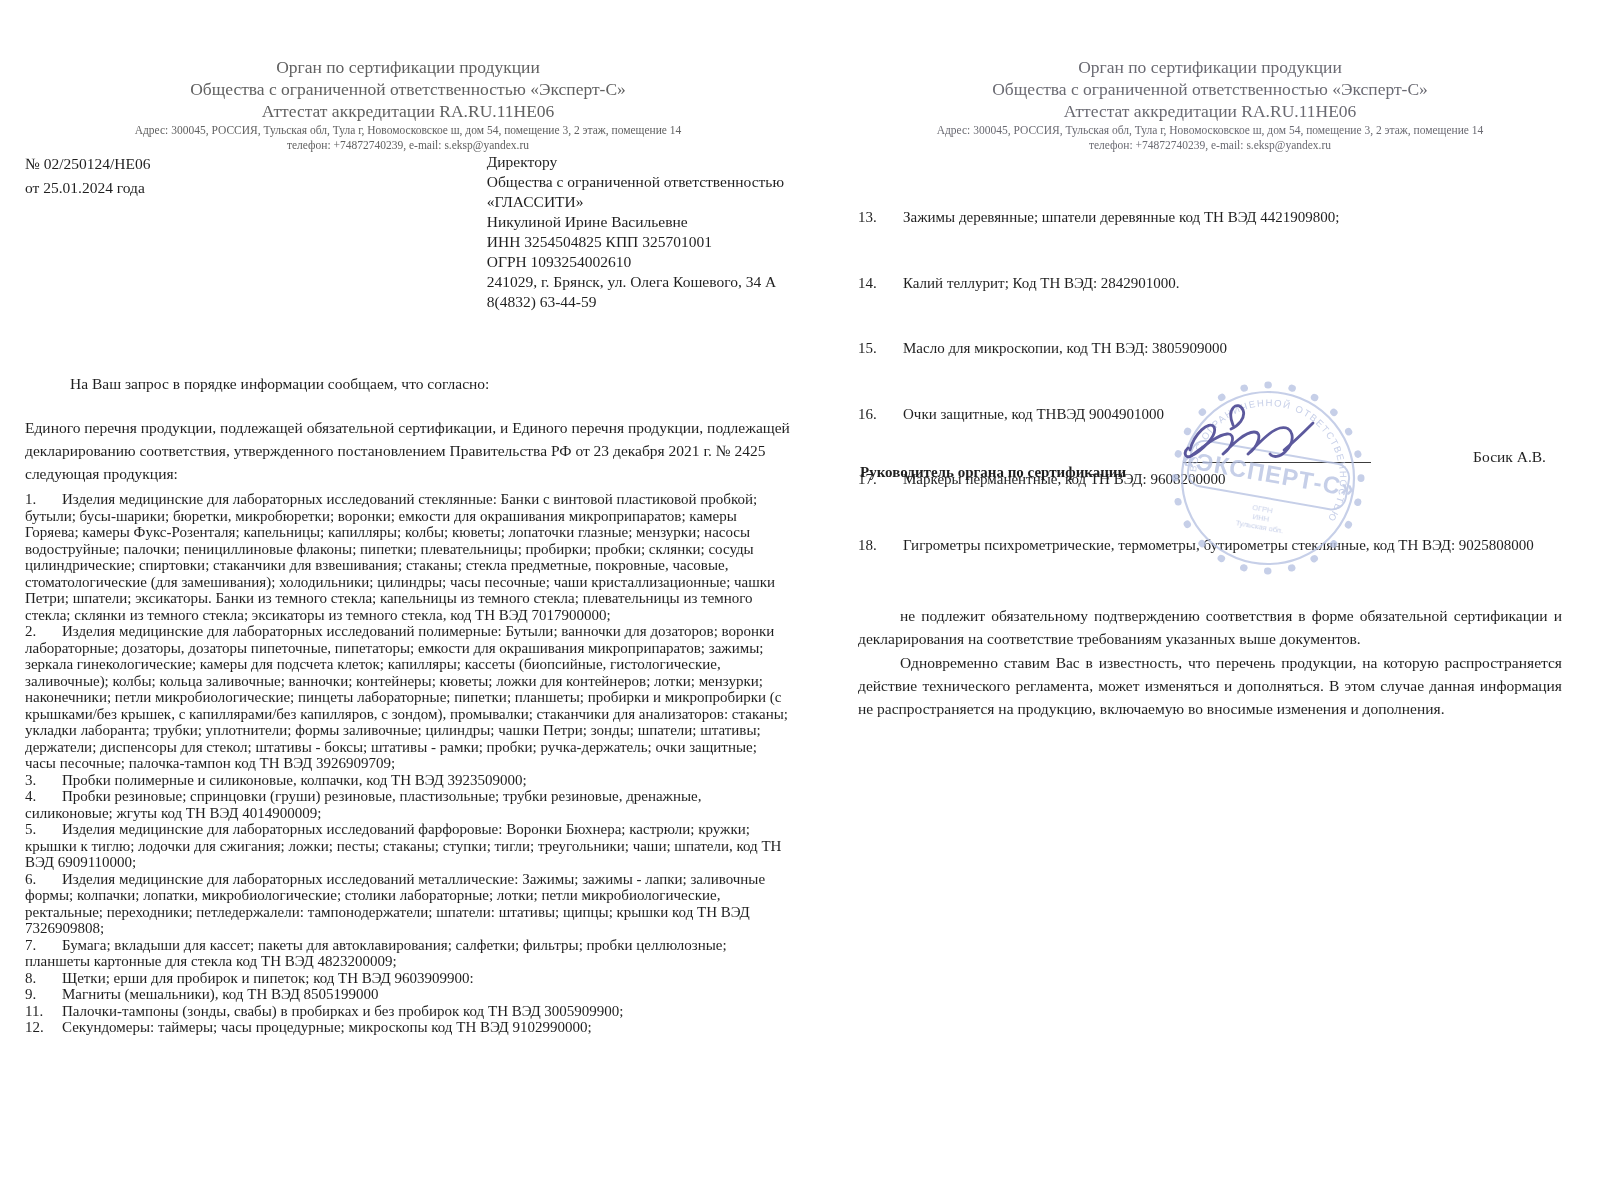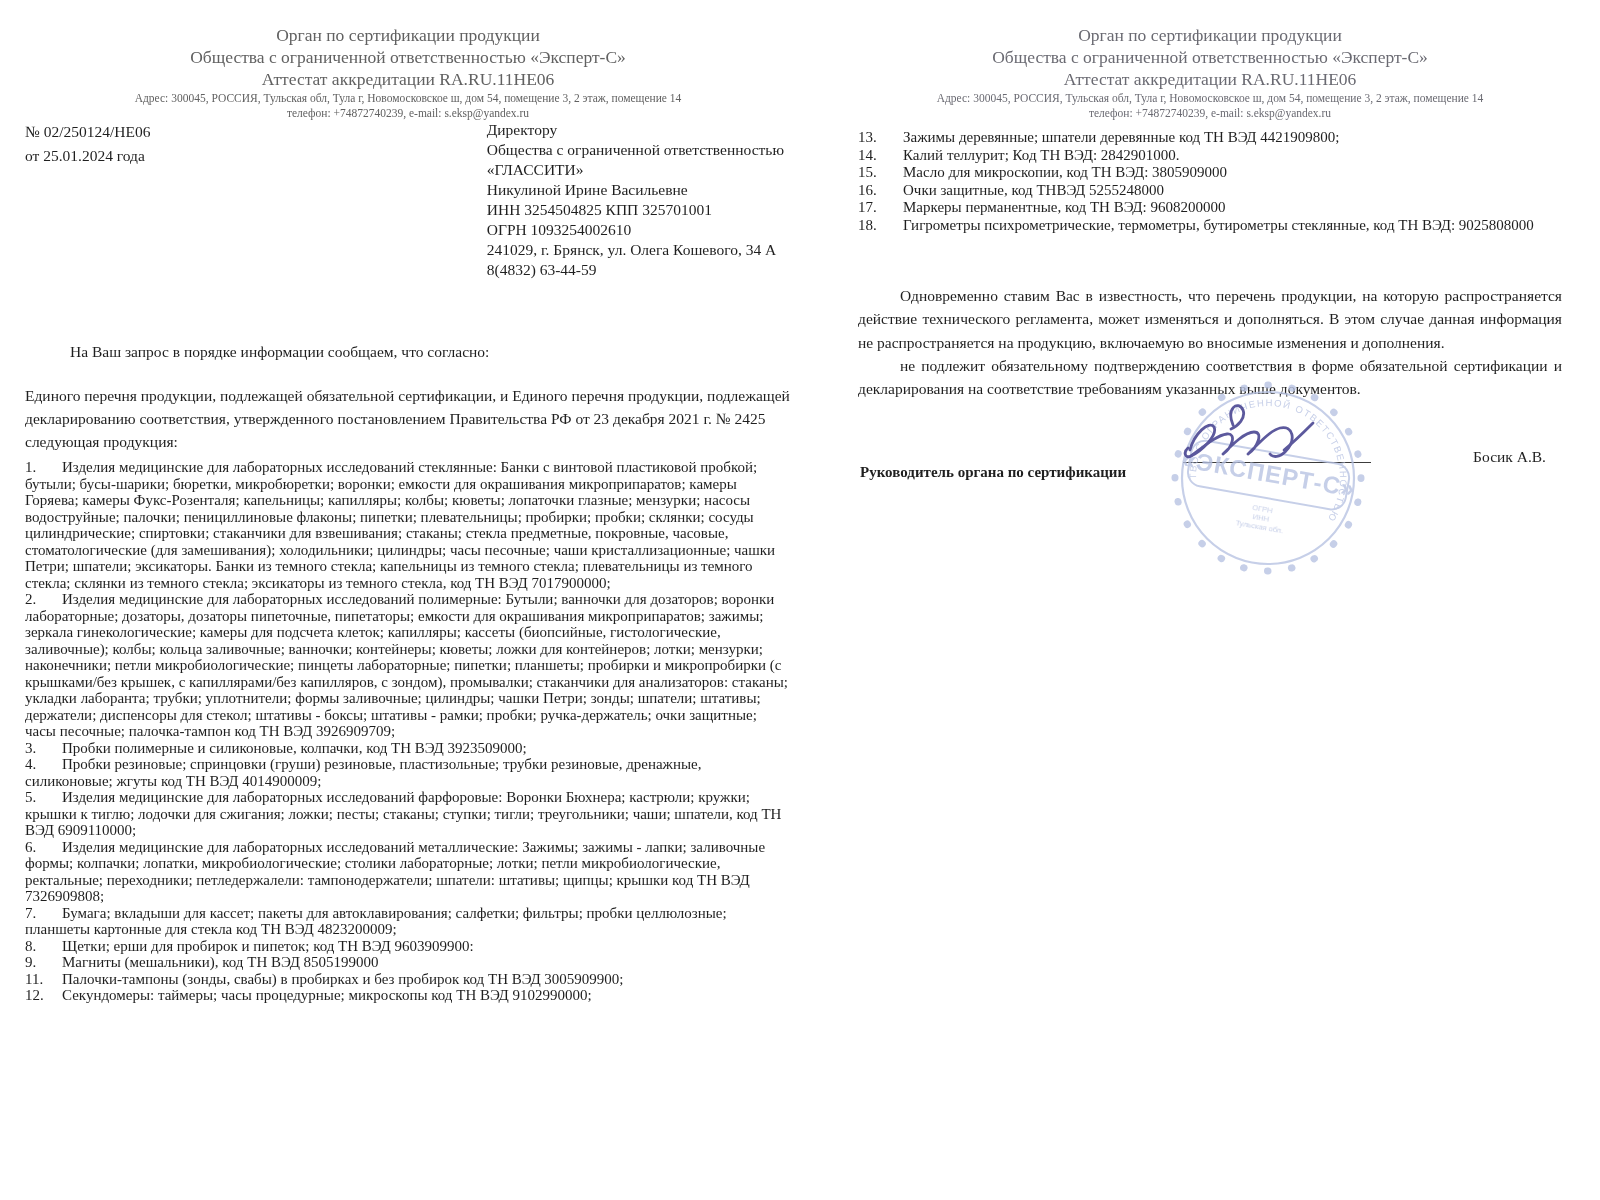--- a/index.html
+++ b/index.html
@@ -5,39 +5,39 @@
   html,body{margin:0;padding:0;}
   body{
     width:1600px;height:1200px;position:relative;background:#ffffff;
     font-family:"Liberation Serif","DejaVu Serif",serif;
     color:#1f1f1f;overflow:hidden;
   }
   .page{position:absolute;top:0;}
   #page1{left:25px;width:766px;}
   #page2{left:858px;width:704px;}
 
-  .org-header{text-align:center;margin-top:24px;color:#616161;}
+  .org-header{text-align:center;margin-top:56px;color:#616161;}
   .org-header .h-line{font-size:17.5px;line-height:22px;}
   .org-header .h-small{font-size:11.5px;line-height:14px;margin-top:1px;}
   #page2 .org-header{color:#6a6a72;}
 
   
   .ref-addr{display:flex;}
   .ref{font-size:15.5px;line-height:24px;white-space:nowrap;}
   .addressee{margin-left:auto;text-align:left;font-size:15.5px;line-height:20px;padding-right:7px;}
 
   .intro{margin:60px 0 0 0;font-size:15.5px;line-height:23px;text-indent:45px;}
   .legal{margin:21px 0 0 0;font-size:15.5px;line-height:23px;}
 
   .items{margin-top:6px;}
   .items p{margin:0;font-size:15px;line-height:16.5px;}
   .items .num{display:inline-block;width:37px;}
   #page2 .items{margin-top:9px;}
   #page2 .items p{line-height:17.5px;}
-  #page2 .items .num{width:45px;}
+  #page2 .items .num{width:45px;margin-top:48px;}
 
   .body-par{margin:0;font-size:15.5px;line-height:23.3px;text-align:justify;text-indent:42px;}
   .paragraphs{margin-top:50px;}
 
   .sig-role{position:absolute;left:2px;top:464px;font-size:15px;white-space:nowrap;font-weight:bold;}
   .sig-name{position:absolute;right:16px;top:448px;font-size:15.5px;white-space:nowrap;}
   .sig-line{position:absolute;left:325px;top:462px;width:188px;border-bottom:1.5px solid #3c3c3c;}
 
   .stamp{position:absolute;left:310px;top:378px;width:200px;height:200px;opacity:.78;}
   .stamp text{font-family:"Liberation Sans","DejaVu Sans",sans-serif;}
@@ -97,28 +97,28 @@
     <div class="h-line">Общества с ограниченной ответственностью «Эксперт-С»</div>
     <div class="h-line">Аттестат аккредитации RA.RU.11НЕ06</div>
     <div class="h-small">Адрес: 300045, РОССИЯ, Тульская обл, Тула г, Новомосковское ш, дом 54, помещение 3, 2 этаж, помещение 14</div>
     <div class="h-small">телефон: +74872740239, e-mail: s.eksp@yandex.ru</div>
   </div>
 
   <div class="items">
     <p><span class="num">13.</span><span>Зажимы деревянные; шпатели деревянные код ТН ВЭД 4421909800;</span></p>
     <p><span class="num">14.</span><span>Калий теллурит; Код ТН ВЭД: 2842901000.</span></p>
     <p><span class="num">15.</span><span>Масло для микроскопии, код ТН ВЭД: 3805909000</span></p>
-    <p><span class="num">16.</span><span>Очки защитные, код ТНВЭД 5255248000</span></p>
+    <p><span class="num">16.</span><span>Очки защитные, код ТНВЭД 9004901000</span></p>
     <p><span class="num">17.</span><span>Маркеры перманентные, код ТН ВЭД: 9608200000</span></p>
     <p><span class="num">18.</span><span>Гигрометры психрометрические, термометры, бутирометры стеклянные, код ТН ВЭД: 9025808000</span></p>
   </div>
 
   <div class="paragraphs">
+    <p class="body-par">не подлежит обязательному подтверждению соответствия в форме обязательной сертификации и декларирования на соответствие требованиям указанных выше документов.</p>
     <p class="body-par">Одновременно ставим Вас в известность, что перечень продукции, на которую распространяется действие технического регламента, может изменяться и дополняться. В этом случае данная информация не распространяется на продукцию, включаемую во вносимые изменения и дополнения.</p>
-    <p class="body-par">не подлежит обязательному подтверждению соответствия в форме обязательной сертификации и декларирования на соответствие требованиям указанных выше документов.</p>
   </div>
 
   <div class="sig-role">Руководитель органа по сертификации</div>
   <div class="sig-line"></div>
   <div class="sig-name">Босик А.В.</div>
 
   <svg class="stamp" viewBox="0 0 200 200" aria-hidden="true">
     <defs>
       <path id="ringPath" d="M 28,100 A 72,72 0 1 1 172,100 A 72,72 0 1 1 28,100"></path>
     </defs>

